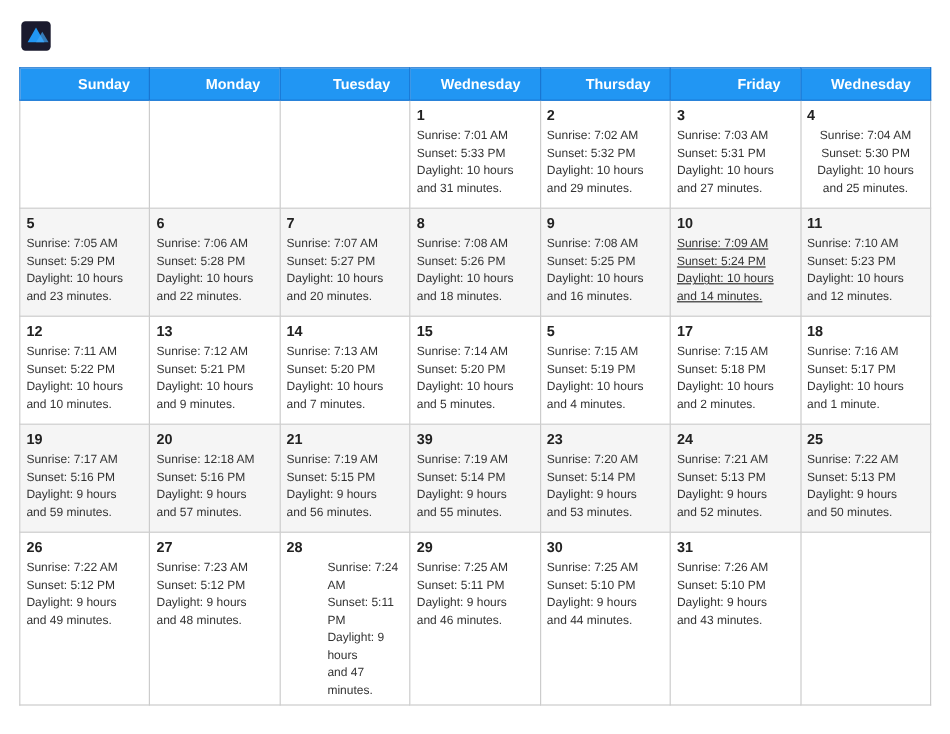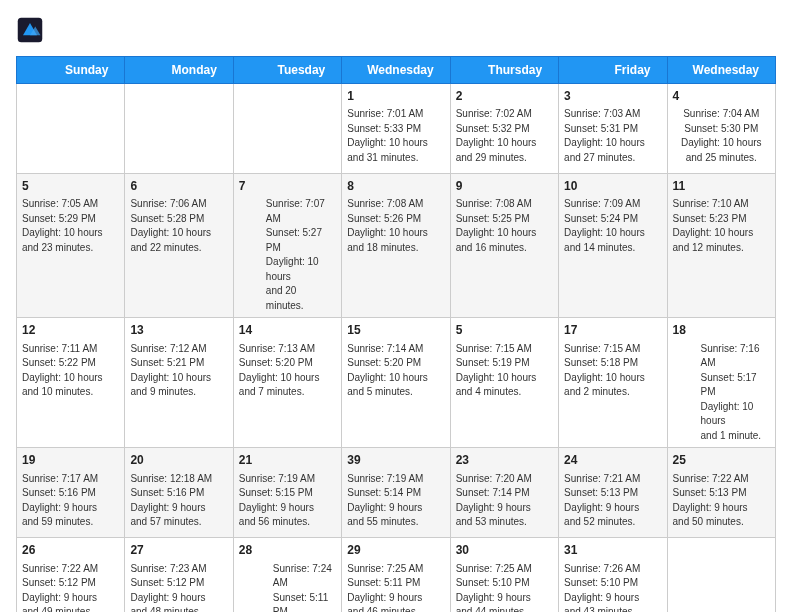--- a/index.html
+++ b/index.html
@@ -167,42 +167,42 @@
         </td>
         <td>
           <span class="day-num">6</span>
           <div class="day-info" style="white-space: pre-line;">Sunrise: 7:06 AM
 Sunset: 5:28 PM
 Daylight: 10 hours
 and 22 minutes.</div>
         </td>
         <td>
           <span class="day-num">7</span>
-          <div class="day-info" style="white-space: pre-line; margin-left: 27px;">Sunrise: 7:07 AM
+          <div class="day-info" style="white-space: pre-line;">Sunrise: 7:07 AM
 Sunset: 5:27 PM
 Daylight: 10 hours
 and 20 minutes.</div>
         </td>
         <td>
           <span class="day-num">8</span>
           <div class="day-info" style="white-space: pre-line;">Sunrise: 7:08 AM
 Sunset: 5:26 PM
 Daylight: 10 hours
 and 18 minutes.</div>
         </td>
         <td>
           <span class="day-num">9</span>
           <div class="day-info" style="white-space: pre-line;">Sunrise: 7:08 AM
 Sunset: 5:25 PM
 Daylight: 10 hours
 and 16 minutes.</div>
         </td>
         <td>
           <span class="day-num">10</span>
-          <div class="day-info" style="white-space: pre-line;">Sunrise: 7:09 AM
+          <div class="day-info" style="white-space: pre-line; text-decoration: underline;">Sunrise: 7:09 AM
 Sunset: 5:24 PM
 Daylight: 10 hours
 and 14 minutes.</div>
         </td>
         <td>
           <span class="day-num">11</span>
           <div class="day-info" style="white-space: pre-line;">Sunrise: 7:10 AM
 Sunset: 5:23 PM
 Daylight: 10 hours
 and 12 minutes.</div>
@@ -246,21 +246,21 @@
         </td>
         <td>
           <span class="day-num">17</span>
           <div class="day-info" style="white-space: pre-line;">Sunrise: 7:15 AM
 Sunset: 5:18 PM
 Daylight: 10 hours
 and 2 minutes.</div>
         </td>
         <td>
           <span class="day-num">18</span>
-          <div class="day-info" style="white-space: pre-line; margin-left: 28px;">Sunrise: 7:16 AM
+          <div class="day-info" style="white-space: pre-line;">Sunrise: 7:16 AM
 Sunset: 5:17 PM
 Daylight: 10 hours
 and 1 minute.</div>
         </td>
       </tr>
       <tr>
         <td>
           <span class="day-num">19</span>
           <div class="day-info" style="white-space: pre-line;">Sunrise: 7:17 AM
 Sunset: 5:16 PM
@@ -284,21 +284,21 @@
         <td>
           <span class="day-num">39</span>
           <div class="day-info" style="white-space: pre-line;">Sunrise: 7:19 AM
 Sunset: 5:14 PM
 Daylight: 9 hours
 and 55 minutes.</div>
         </td>
         <td>
           <span class="day-num">23</span>
           <div class="day-info" style="white-space: pre-line;">Sunrise: 7:20 AM
-Sunset: 7:14 PM
+Sunset: 5:14 PM
 Daylight: 9 hours
 and 53 minutes.</div>
         </td>
         <td>
           <span class="day-num">24</span>
           <div class="day-info" style="white-space: pre-line;">Sunrise: 7:21 AM
 Sunset: 5:13 PM
 Daylight: 9 hours
 and 52 minutes.</div>
         </td>

